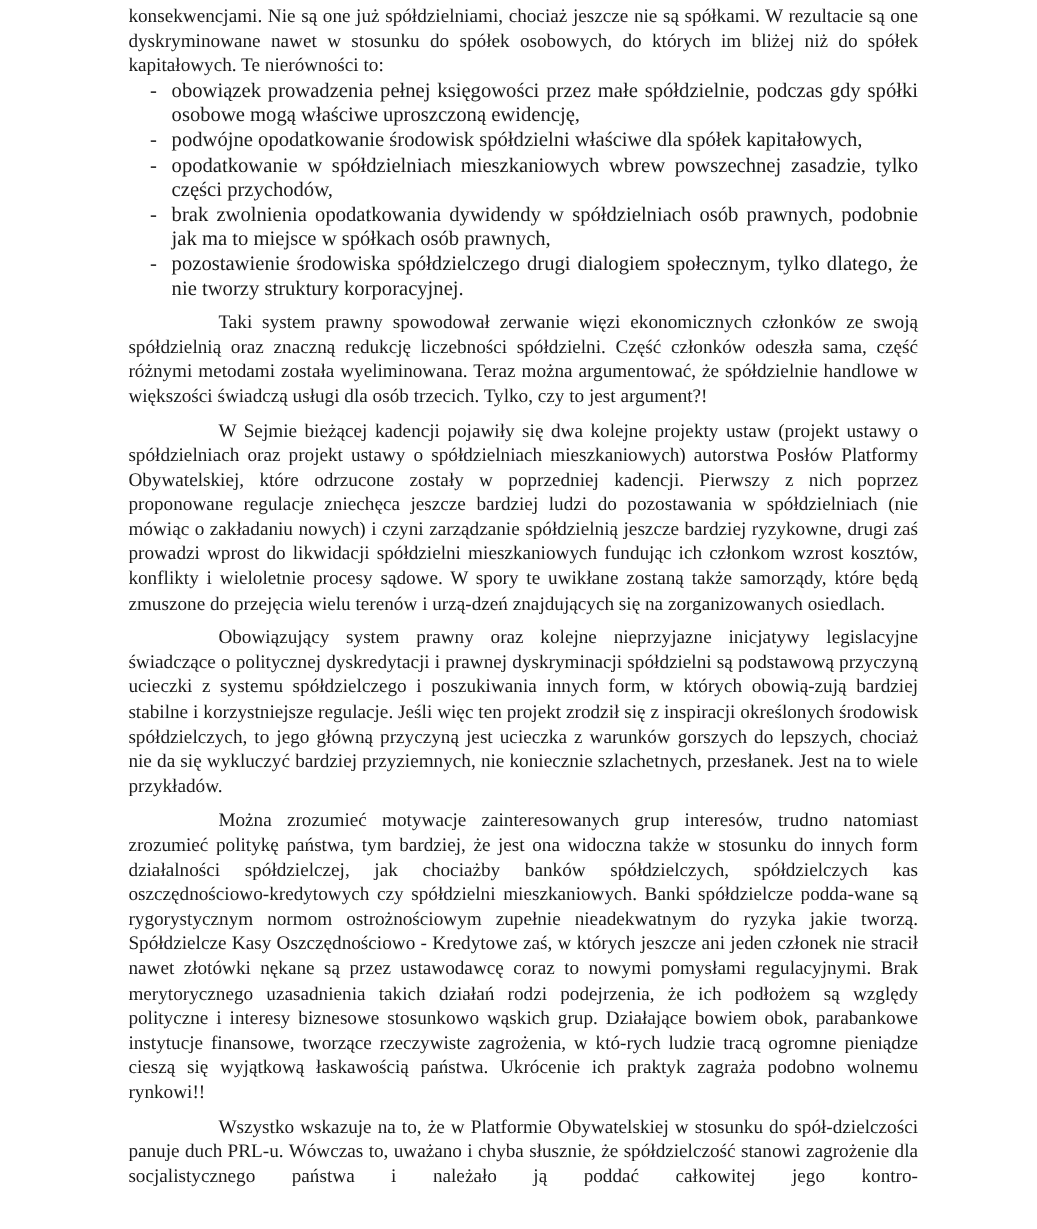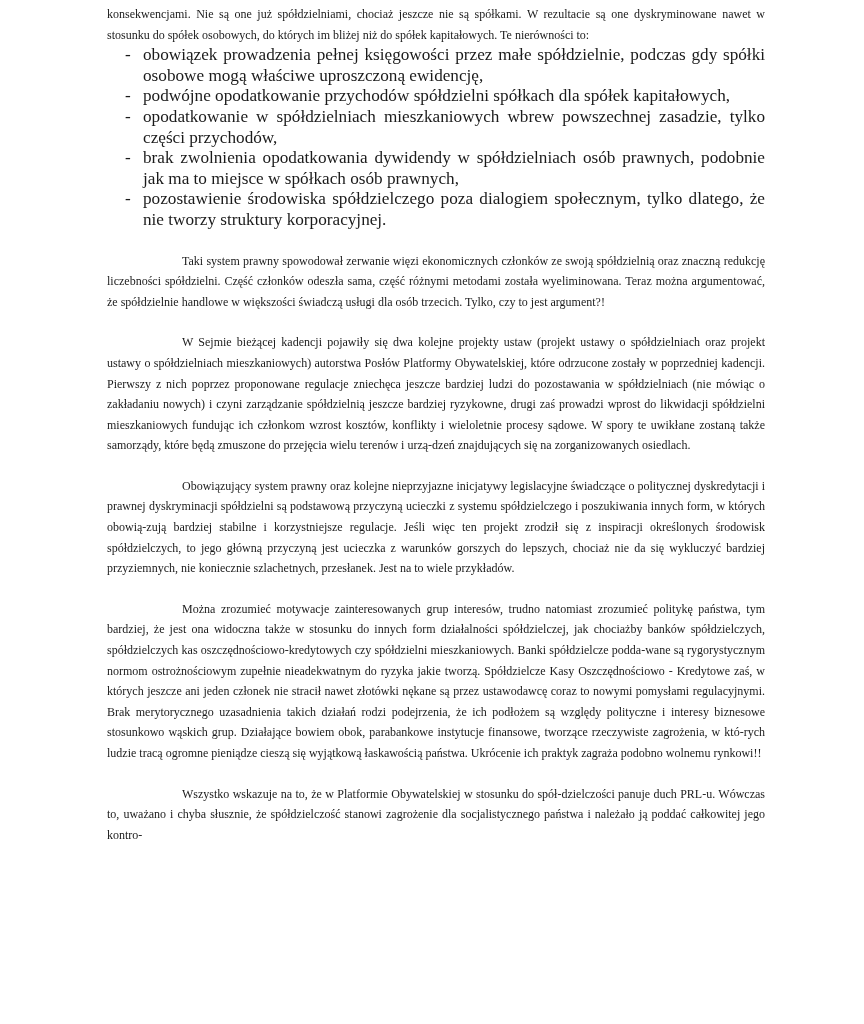--- a/index.html
+++ b/index.html
@@ -21,35 +21,35 @@
   .text-column {
     position: absolute;
     left: 107px;
     top: 4px;
     width: 658px;
   }
 
   p.para {
     margin: 0;
     padding: 0;
-    font-size: 12px;
+    font-size: 16px;
     line-height: 20.6px;
     text-align: justify;
     text-justify: inter-word;
     color: #1a1a1a;
     hyphens: none;
     -webkit-hyphens: none;
   }
 
   p.indent {
     text-indent: 75px;
   }
 
   p.gap-before {
-    margin-top: 20px;
+    margin-top: 8px;
   }
 
   
   p.force-justify-last {
     text-align-last: justify;
   }
 
   ul.dash-list {
     list-style: none;
     margin: 0;
@@ -86,33 +86,33 @@
 
     <p class="para">konsekwencjami. Nie są one już spółdzielniami, chociaż jeszcze nie są spółkami. W rezultacie są one dyskryminowane nawet w stosunku do spółek osobowych, do których im bliżej niż do spółek kapitałowych. Te nierówności to:</p>
 
     <ul class="dash-list">
       <li>
         <span class="dash">-</span>
         <span class="li-text">obowiązek prowadzenia pełnej księgowości przez małe spółdzielnie, podczas gdy spółki osobowe mogą właściwe uproszczoną ewidencję,</span>
       </li>
       <li>
         <span class="dash">-</span>
-        <span class="li-text">podwójne opodatkowanie przychodów spółdzielni spółkach dla spółek kapitałowych,</span>
+        <span class="li-text">podwójne opodatkowanie środowisk spółdzielni właściwe dla spółek kapitałowych,</span>
       </li>
       <li>
         <span class="dash">-</span>
         <span class="li-text">opodatkowanie w spółdzielniach mieszkaniowych wbrew powszechnej zasadzie, tylko części przychodów,</span>
       </li>
       <li>
         <span class="dash">-</span>
         <span class="li-text">brak zwolnienia opodatkowania dywidendy w spółdzielniach osób prawnych, podobnie jak ma to miejsce w spółkach osób prawnych,</span>
       </li>
       <li>
         <span class="dash">-</span>
-        <span class="li-text">pozostawienie środowiska spółdzielczego poza dialogiem społecznym, tylko dlatego, że nie tworzy struktury korporacyjnej.</span>
+        <span class="li-text">pozostawienie środowiska spółdzielczego drugi dialogiem społecznym, tylko dlatego, że nie tworzy struktury korporacyjnej.</span>
       </li>
     </ul>
 
     <p class="para indent gap-before">Taki system prawny spowodował zerwanie więzi ekonomicznych członków ze swoją spółdzielnią oraz znaczną redukcję liczebności spółdzielni. Część członków odeszła sama, część różnymi metodami została wyeliminowana. Teraz można argumentować, że spółdzielnie handlowe w większości świadczą usługi dla osób trzecich. Tylko, czy to jest argument?!</p>
 
     <p class="para indent gap-before">W Sejmie bieżącej kadencji pojawiły się dwa kolejne projekty ustaw (projekt ustawy o spółdzielniach oraz projekt ustawy o spółdzielniach mieszkaniowych) autorstwa Posłów Platformy Obywatelskiej, które odrzucone zostały w poprzedniej kadencji. Pierwszy z nich poprzez proponowane regulacje zniechęca jeszcze bardziej ludzi do pozostawania w spółdzielniach (nie mówiąc o zakładaniu nowych) i czyni zarządzanie spółdzielnią jeszcze bardziej ryzykowne, drugi zaś prowadzi wprost do likwidacji spółdzielni mieszkaniowych fundując ich członkom wzrost kosztów, konflikty i wieloletnie procesy sądowe. W spory te uwikłane zostaną także samorządy, które będą zmuszone do przejęcia wielu terenów i urzą-dzeń znajdujących się na zorganizowanych osiedlach.</p>
 
     <p class="para indent gap-before">Obowiązujący system prawny oraz kolejne nieprzyjazne inicjatywy legislacyjne świadczące o politycznej dyskredytacji i prawnej dyskryminacji spółdzielni są podstawową przyczyną ucieczki z systemu spółdzielczego i poszukiwania innych form, w których obowią-zują bardziej stabilne i korzystniejsze regulacje. Jeśli więc ten projekt zrodził się z inspiracji określonych środowisk spółdzielczych, to jego główną przyczyną jest ucieczka z warunków gorszych do lepszych, chociaż nie da się wykluczyć bardziej przyziemnych, nie koniecznie szlachetnych, przesłanek. Jest na to wiele przykładów.</p>
 
     <p class="para indent gap-before">Można zrozumieć motywacje zainteresowanych grup interesów, trudno natomiast zrozumieć politykę państwa, tym bardziej, że jest ona widoczna także w stosunku do innych form działalności spółdzielczej, jak chociażby banków spółdzielczych, spółdzielczych kas oszczędnościowo-kredytowych czy spółdzielni mieszkaniowych. Banki spółdzielcze podda-wane są rygorystycznym normom ostrożnościowym zupełnie nieadekwatnym do ryzyka jakie tworzą. Spółdzielcze Kasy Oszczędnościowo - Kredytowe zaś, w których jeszcze ani jeden członek nie stracił nawet złotówki nękane są przez ustawodawcę coraz to nowymi pomysłami regulacyjnymi. Brak merytorycznego uzasadnienia takich działań rodzi podejrzenia, że ich podłożem są względy polityczne i interesy biznesowe stosunkowo wąskich grup. Działające bowiem obok, parabankowe instytucje finansowe, tworzące rzeczywiste zagrożenia, w któ-rych ludzie tracą ogromne pieniądze cieszą się wyjątkową łaskawością państwa. Ukrócenie ich praktyk zagraża podobno wolnemu rynkowi!!</p>

